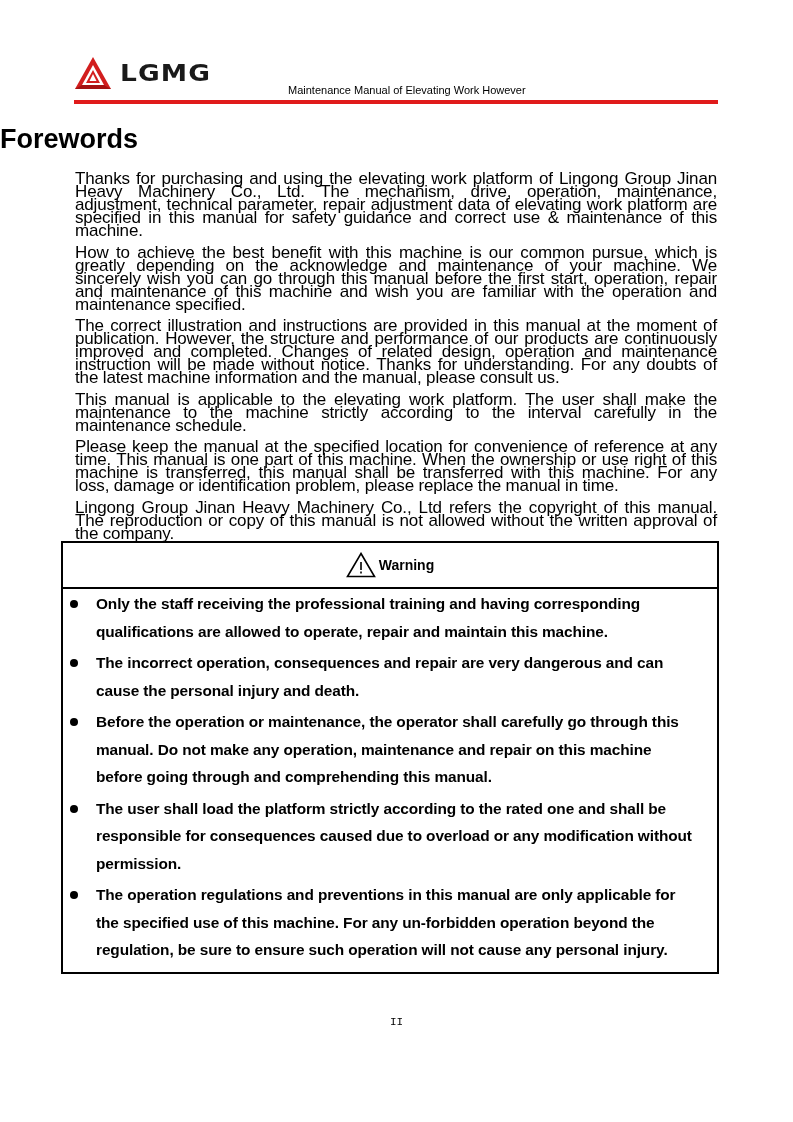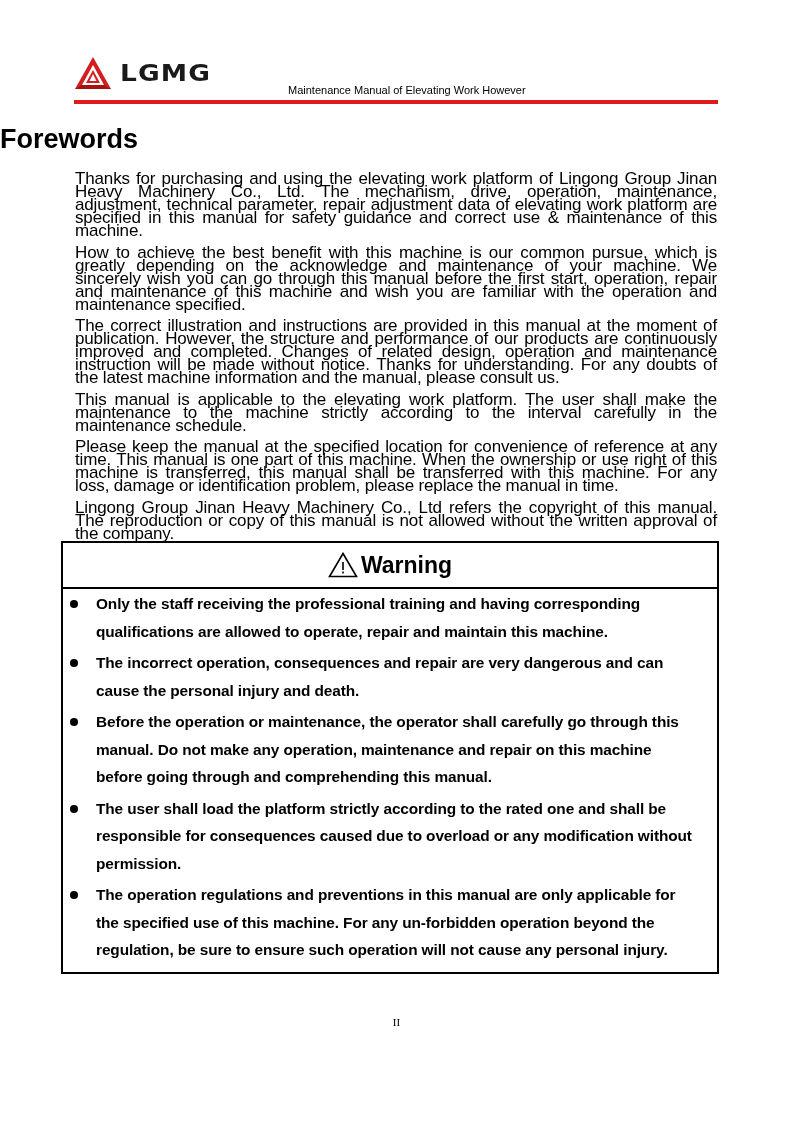--- a/index.html
+++ b/index.html
@@ -67,21 +67,21 @@
       width: 658px; height: 433px;
       border: 2px solid #000;
     }
     .warning-header {
       height: 46px;
       border-bottom: 2px solid #000;
       display: flex; align-items: center; justify-content: center;
     }
     .warning-icon { width: 30px; height: 26px; margin-right: 3px; display: block; }
     .warning-label {
-      font-weight: bold; font-size: 23px;
+      font-weight: bold; font-size: 14px;
     }
     .warning-list { list-style: none; padding-top: 1px; }
     .warning-item {
       position: relative;
       padding-left: 33px;
       padding-right: 22px;
       font-weight: bold;
       font-size: 15.4px;
       line-height: 27.5px;
       margin-bottom: 4px;
@@ -90,21 +90,21 @@
     .bullet {
       position: absolute; left: 7px; top: 10px;
       width: 8px; height: 8px; border-radius: 50%;
       background: #000;
     }
 
     
     .page-number {
       position: absolute; left: 0; top: 1016px; width: 793px;
       text-align: center;
-      font-family: Liberation Serif, serif;
+      font-family: Liberation Mono, monospace;
       font-size: 11px;
     }
   </style>
 </head>
 <body>
 
 <div class="page">
 
   <div class="header-logo">
     <svg class="logo-mark" viewBox="0 0 38 34">

